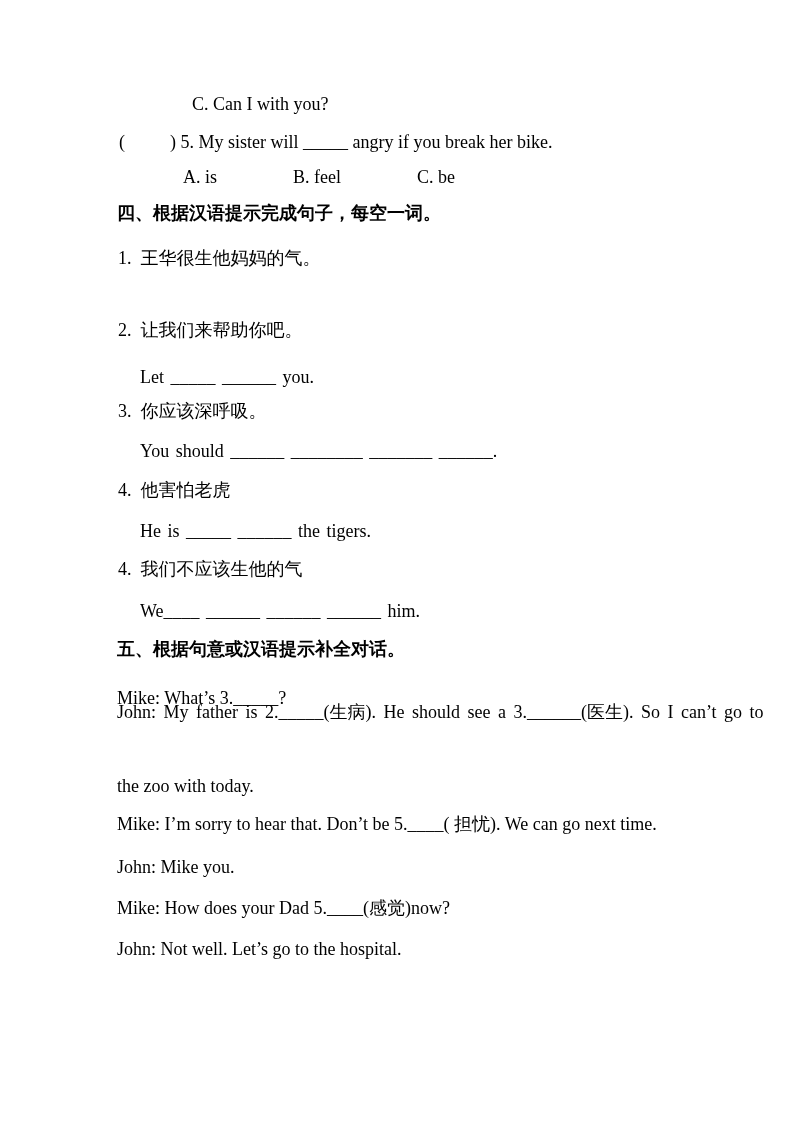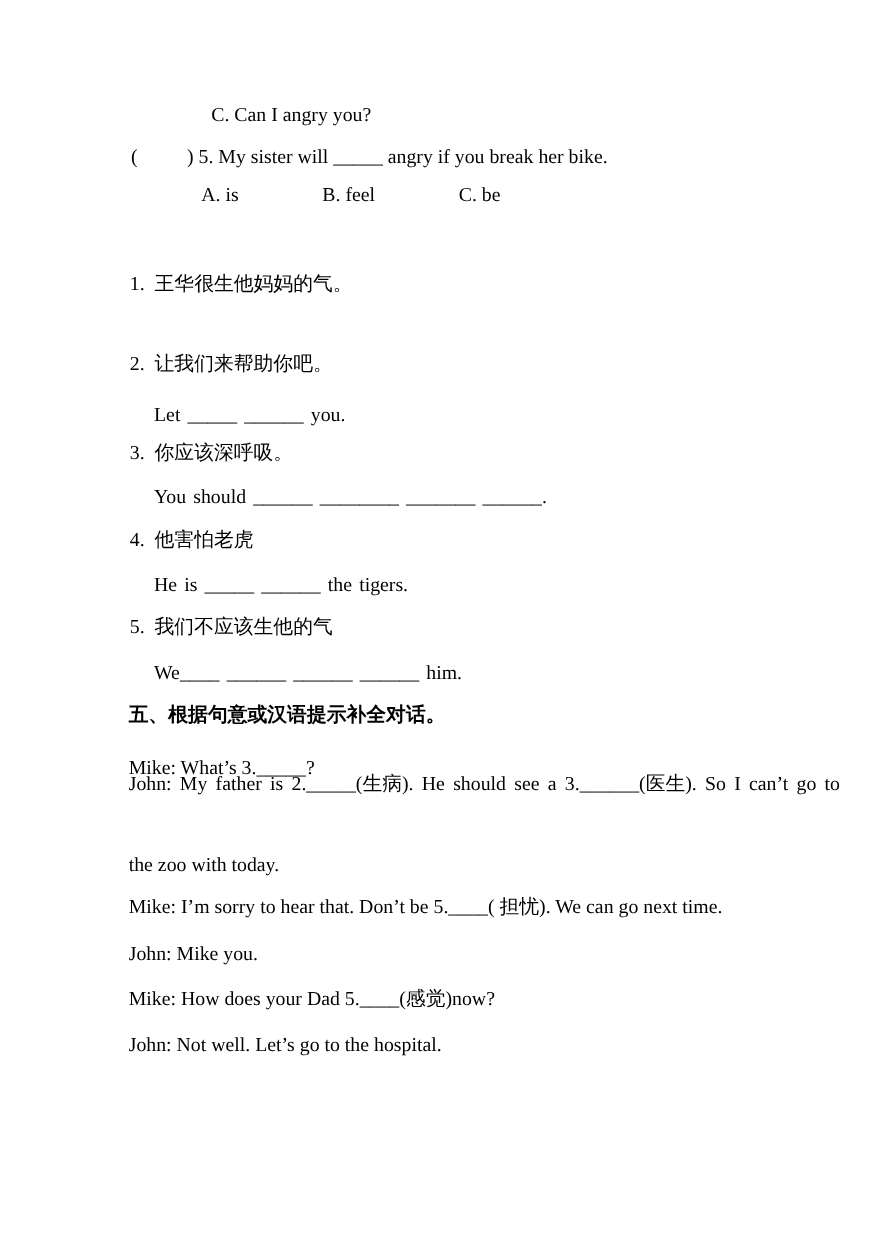--- a/index.html
+++ b/index.html
@@ -32,39 +32,40 @@
   }
   .wide {
     word-spacing: 3px;
   }
 </style>
 </head>
 <body>
 
 <div class="page">
 
-  <div class="ln" style="left:192px; top:94px">C. Can I angry you?</div>
+  <div class="ln" style="left:192px; top:94px">C. Can I with you?</div>
   <div class="ln" style="left:119px; top:132px">(          ) 5. My sister will _____ angry if you break her bike.</div>
   <div class="ln" style="left:183px; top:167px">A. is</div>
   <div class="ln" style="left:293px; top:167px">B. feel</div>
   <div class="ln" style="left:417px; top:167px">C. be</div>
 
+  <div class="ln bold" style="left:117px; top:203px">四、根据汉语提示完成句子，每空一词。</div>
 
   <div class="ln" style="left:118px; top:248px">1.  王华很生他妈妈的气。</div>
 
   <div class="ln" style="left:118px; top:320px">2.  让我们来帮助你吧。</div>
   <div class="ln en" style="left:140px; top:367px">Let _____ ______ you.</div>
 
   <div class="ln" style="left:118px; top:401px">3.  你应该深呼吸。</div>
   <div class="ln en" style="left:140px; top:441px">You should ______ ________ _______ ______.</div>
 
   <div class="ln" style="left:118px; top:480px">4.  他害怕老虎</div>
   <div class="ln en" style="left:140px; top:521px">He is _____ ______ the tigers.</div>
 
-  <div class="ln" style="left:118px; top:559px">5.  我们不应该生他的气</div>
+  <div class="ln" style="left:118px; top:559px">4.  我们不应该生他的气</div>
   <div class="ln en" style="left:140px; top:601px">We____ ______ ______ ______ him.</div>
 
   <div class="ln bold" style="left:117px; top:639px">五、根据句意或汉语提示补全对话。</div>
 
   <div class="ln" style="left:117px; top:688px">Mike: What’s 3._____?</div>
   <div class="ln wide" style="left:117px; top:702px">John: My father is 2._____(生病). He should see a 3.______(医生). So I can’t go to</div>
   <div class="ln" style="left:117px; top:776px">the zoo with today.</div>
   <div class="ln" style="left:117px; top:814px">Mike: I’m sorry to hear that. Don’t be 5.____( 担忧). We can go next time.</div>
   <div class="ln" style="left:117px; top:857px">John: Mike you.</div>
   <div class="ln" style="left:117px; top:898px">Mike: How does your Dad 5.____(感觉)now?</div>

